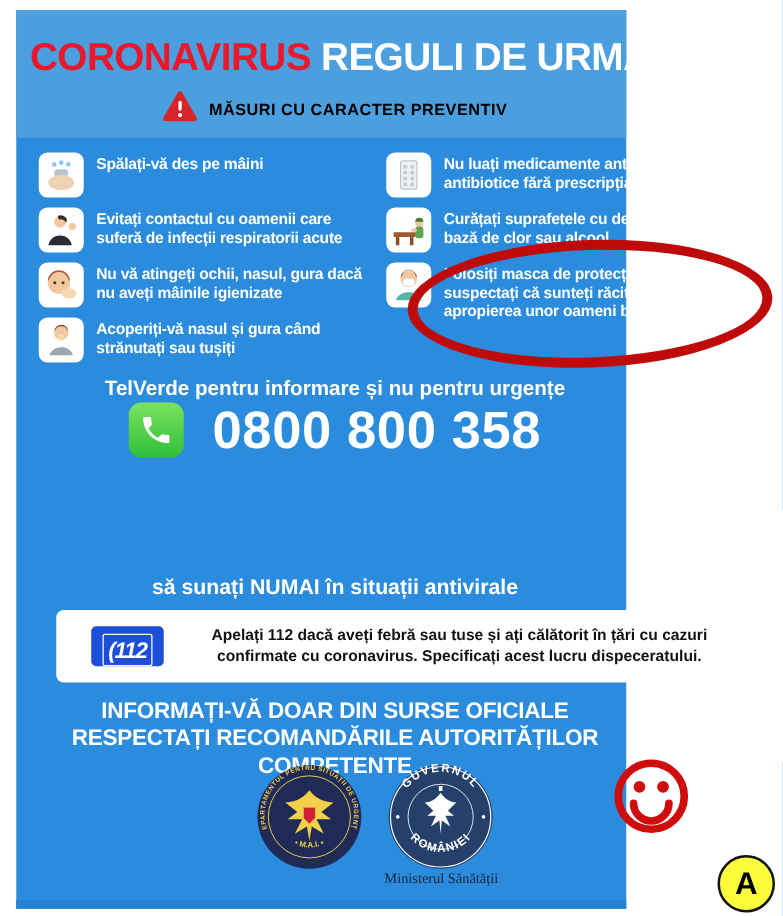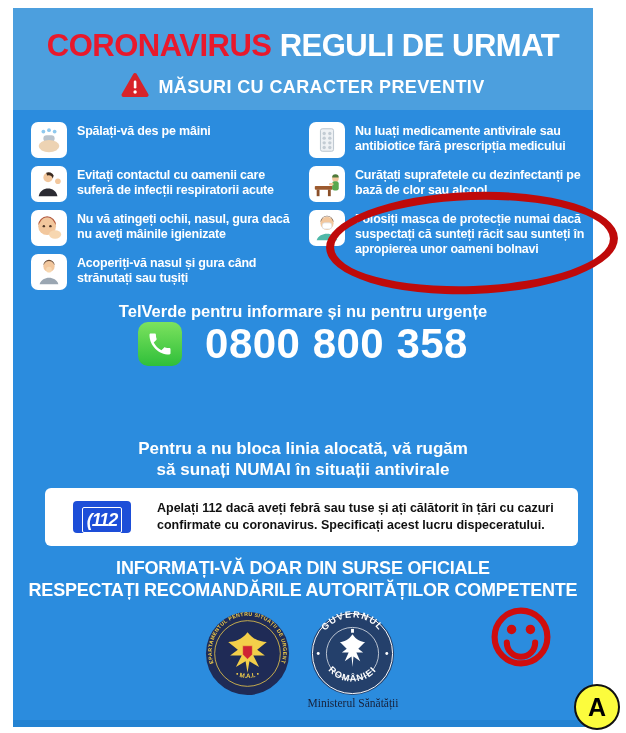--- a/index.html
+++ b/index.html
@@ -1,47 +1,47 @@
 <!DOCTYPE html>
 <html><head>
 <meta charset="utf-8">
 <style>
   * { margin:0; padding:0; box-sizing:border-box; }
   body { font-family:"Liberation Sans", sans-serif; background:#fff; }
   .page { position:relative; width:626px; height:733px; background:#fff; overflow:hidden; }
 
-  .poster { position:absolute; left:13px; top:8px; width:580px; height:719px; background:#2B8CDE; }
+  .poster { position:absolute; left:13px; top:8px; width:488px; height:719px; background:#2B8CDE;padding-left:11px; }
   .poster-header { position:absolute; left:0; top:0; width:100%; height:102px; background:#4C9FDE; }
   .bottom-strip { position:absolute; left:0; bottom:0; width:100%; height:7px; background:#2483D2; }
 
   .title { position:absolute; top:20px; width:100%; text-align:center; font-size:31px; font-weight:bold; letter-spacing:-0.5px; white-space:nowrap; }
   .title .accent { color:#E8192C; }
   .title .rest { color:#fff; }
   .subtitle-row { position:absolute; top:64px; width:100%; display:flex; justify-content:center; align-items:center; gap:9px; }
-  .subtitle { color:#ffffff; font-weight:bold; font-size:18px; letter-spacing:0.4px; }
+  .subtitle { color:#000000; font-weight:bold; font-size:13px; letter-spacing:0.4px; }
 
   .col { position:absolute; display:flex; flex-direction:column; }
   .col-left  { left:18px;  top:114px; width:268px; }
   .col-right { left:296px; top:114px; width:278px; }
   .rule { display:flex; align-items:flex-start; gap:10px; margin-bottom:8px; }
   .rule-icon { flex:0 0 36px; width:36px; height:36px; background:#fff; border-radius:7px; display:flex; align-items:center; justify-content:center; }
   .rule-text { color:#fff; font-weight:bold; font-size:12.5px; line-height:15px; letter-spacing:-0.2px; padding-top:2px; }
 
   .telverde-heading { position:absolute; top:294px; width:100%; text-align:center; color:#fff; font-weight:bold; font-size:16.5px; }
   .phone-row { position:absolute; top:314px; width:100%; display:flex; justify-content:center; align-items:center; gap:23px; }
   .phone-icon { width:44px; height:44px; border-radius:10px; background:linear-gradient(180deg,#7CE25E,#2FBF3A); display:flex; align-items:center; justify-content:center; }
   .phone-number { color:#fff; font-weight:bold; font-size:42px; letter-spacing:0.5px; line-height:44px; }
 
   .info-text { position:absolute; top:366px; left:30px; width:520px; text-align:center; color:#fff; font-size:15px; line-height:20px; }
   .call-note { position:absolute; top:430px; width:100%; text-align:center; color:#fff; font-weight:bold; font-size:17px; line-height:21px; }
 
   .emergency-box { position:absolute; left:32px; top:480px; width:533px; height:58px; background:#fff; border-radius:6px; display:flex; align-items:center; gap:26px; padding-left:28px; }
   .e112 { flex:0 0 58px; height:32px; background:#1d4ed8; border-radius:4px; display:flex; align-items:flex-end; justify-content:center; }
   .e112-inner { border:1.5px solid #fff; border-radius:2px; padding:0 4px; color:#fff; font-weight:bold; font-style:italic; font-size:18px; line-height:24px; letter-spacing:-1px; }
-  .emergency-text { color:#111; font-weight:bold; font-size:12.5px; line-height:17px; width:430px; }
+  .emergency-text { color:#111; font-weight:bold; font-size:12.5px; line-height:17px; width:430px;text-align:center; }
 
   .footer-lines { position:absolute; top:549px; width:100%; text-align:center; color:#fff; font-weight:bold; font-size:18px; line-height:22px; letter-spacing:-0.2px; }
 
   .dsu-logo { position:absolute; left:192px; top:603px; }
   .gov-logo { position:absolute; left:297px; top:603px; }
   .ministry-label { position:absolute; left:282px; top:689px; width:116px; text-align:center; font-family:"Liberation Serif", serif; font-size:11.5px; color:#17223C; }
 
   .highlight-ellipse { position:absolute; left:326px; top:192px; width:292px; height:102px; border:8px solid #BF0A0A; border-radius:50%; transform:rotate(-2deg); }
   .smiley { position:absolute; left:488px; top:604px; }
   .marker-a { position:absolute; left:574px; top:684px; width:46px; height:46px; border-radius:50%; background:#FCFC3D; border:2px solid #111; display:flex; align-items:center; justify-content:center; font-weight:bold; font-size:25px; color:#000; }
@@ -169,21 +169,21 @@
       <span class="phone-icon">
         <svg width="28" height="28" viewBox="0 0 24 24">
           <path fill="#fff" d="M6.62 10.79c1.44 2.83 3.76 5.14 6.59 6.59l2.2-2.2c.27-.27.67-.36 1.02-.24 1.12.37 2.33.57 3.57.57.55 0 1 .45 1 1V20c0 .55-.45 1-1 1-9.39 0-17-7.61-17-17 0-.55.45-1 1-1h3.5c.55 0 1 .45 1 1 0 1.25.2 2.45.57 3.57.11.35.03.74-.25 1.02l-2.2 2.2z"></path>
         </svg>
       </span>
       <span class="phone-number">0800 800 358</span>
     </div>
 
 
     <div class="call-note">
-      <span>Pentru a nu bloca linia alocată, vă rugăm</span><br>
+      <br>
       <span>să sunați NUMAI în situații antivirale</span>
     </div>
 
     <div class="emergency-box">
       <div class="e112">
         <span class="e112-inner">(112</span>
       </div>
       <div class="emergency-text">Apelați 112 dacă aveți febră sau tuse și ați călătorit în țări cu cazuri confirmate cu coronavirus. Specificați acest lucru dispeceratului.</div>
     </div>
 

